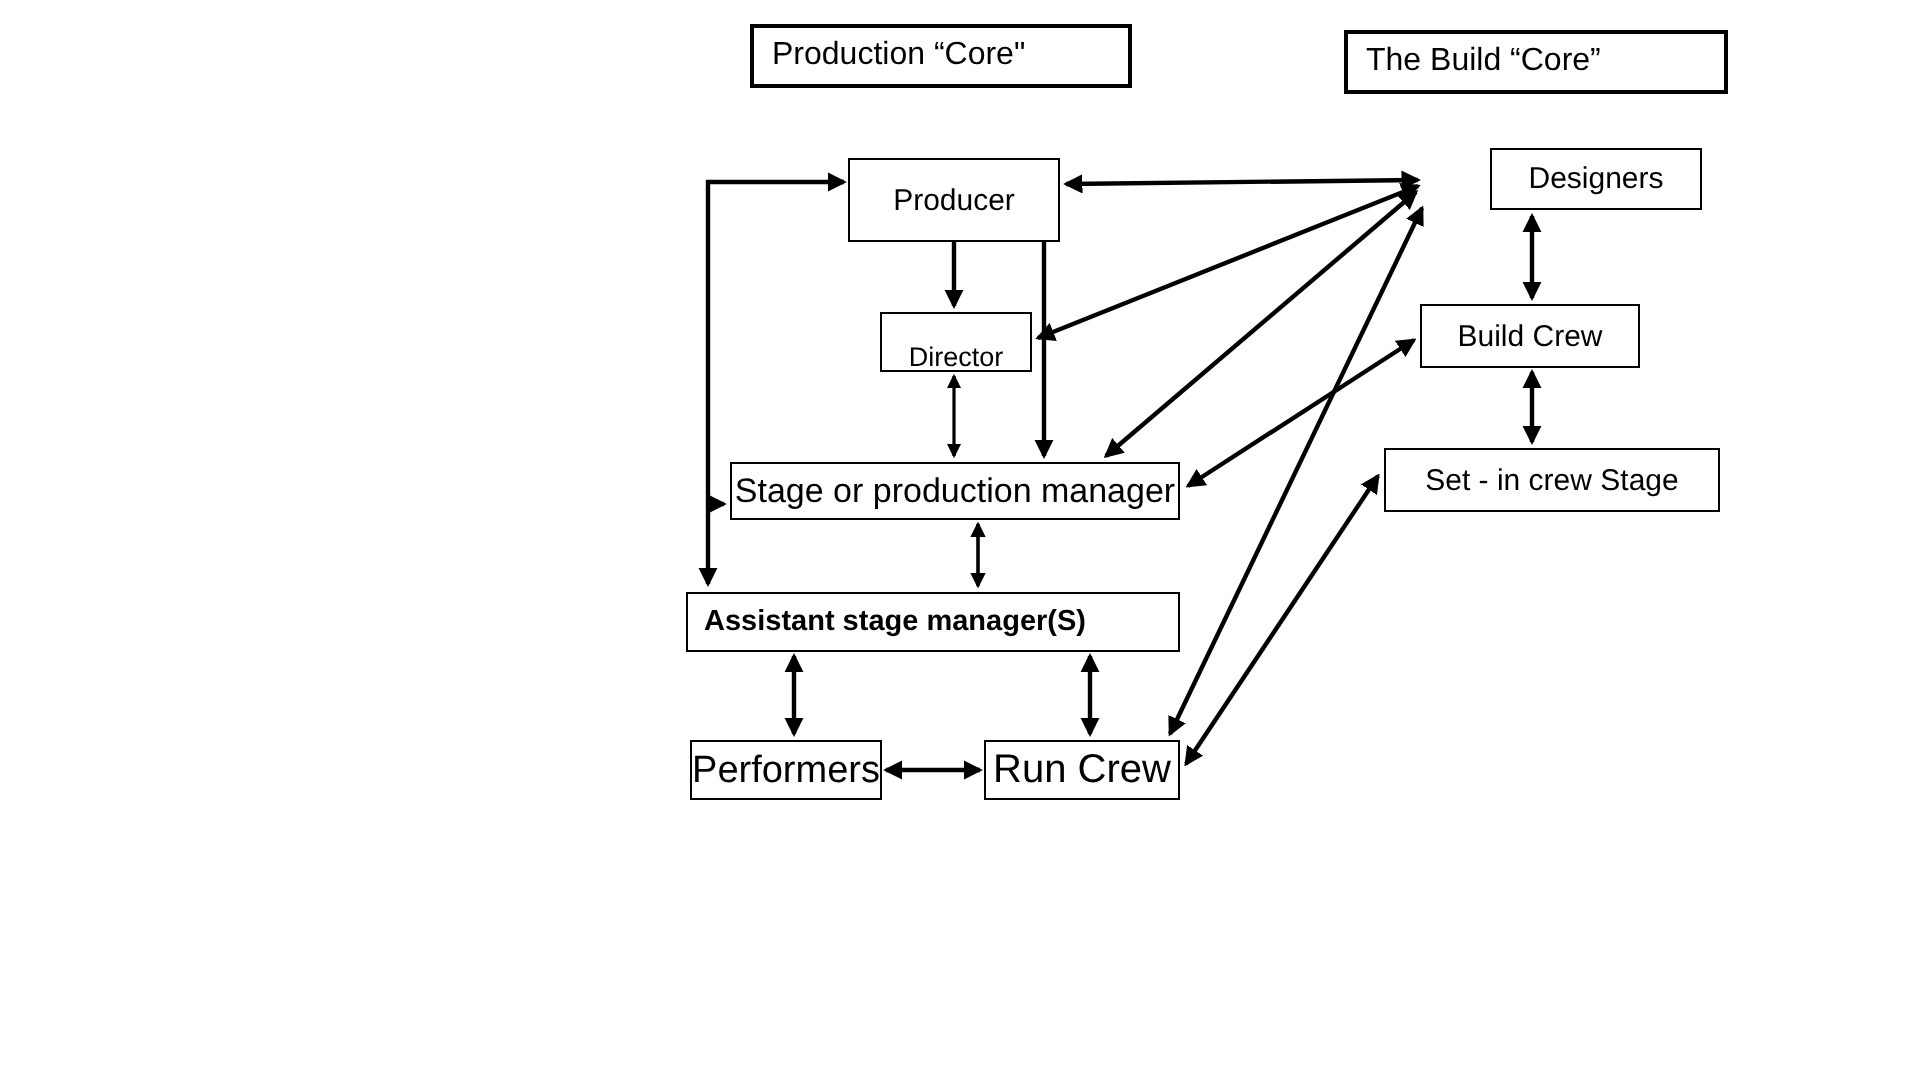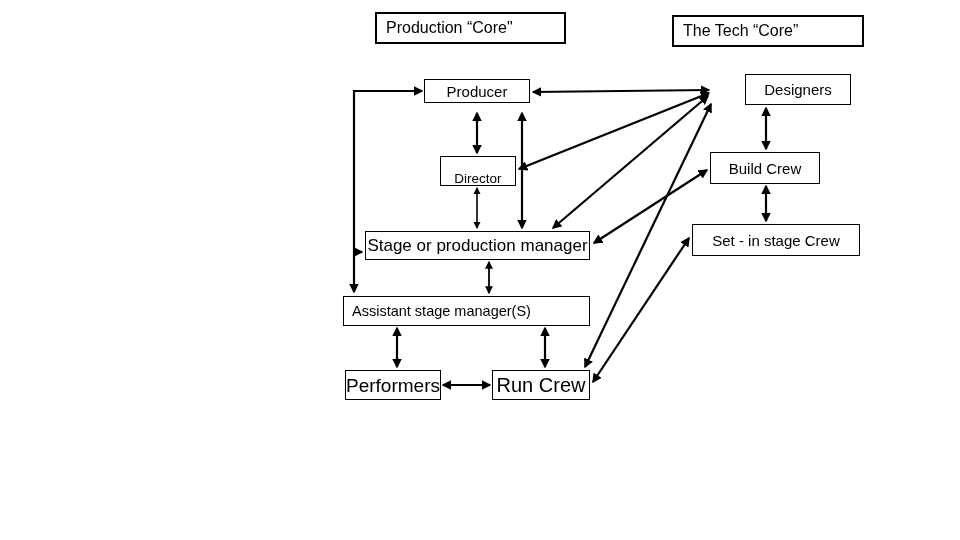--- a/index.html
+++ b/index.html
@@ -66,45 +66,45 @@
       <line x1="585" y1="367" x2="711" y2="104" marker-start="url(#ah)" marker-end="url(#ah)"></line>
       <line x1="594" y1="243" x2="707" y2="170" marker-start="url(#ah)" marker-end="url(#ah)"></line>
       <line x1="593" y1="382" x2="689" y2="238" marker-start="url(#ah)" marker-end="url(#ah)"></line>
     </g>
   </svg>
 
   <div class="box hdr" style="left:375px;top:12px;width:191px;height:32px;">
     <span>Production “Core"</span>
   </div>
   <div class="box hdr" style="left:672px;top:15px;width:192px;height:32px;">
-    <span>The Tech “Core”</span>
+    <span>The Build “Core”</span>
   </div>
 
-  <div class="box" style="left:424px;top:79px;width:106px;height:24px;">
+  <div class="box" style="left:424px;top:79px;width:106px;height:42px;">
     <span>Producer</span>
   </div>
   <div class="box sm" style="left:440px;top:156px;width:76px;height:30px;align-items:flex-end;">
     <span>Director</span>
   </div>
   <div class="box" style="left:365px;top:231px;width:225px;height:29px;font-size:17px;">
     <span>Stage or production manager</span>
   </div>
-  <div class="box" style="left:343px;top:296px;width:247px;height:30px;font-size:14.5px;justify-content:flex-start;padding-left:8px;">
+  <div class="box" style="left:343px;top:296px;width:247px;height:30px;font-size:14.5px;justify-content:flex-start;padding-left:8px;font-weight:bold;">
     <span>Assistant stage manager(S)</span>
   </div>
   <div class="box" style="left:345px;top:370px;width:96px;height:30px;font-size:19px;">
     <span>Performers</span>
   </div>
   <div class="box" style="left:492px;top:370px;width:98px;height:30px;font-size:20px;">
     <span>Run Crew</span>
   </div>
 
   <div class="box" style="left:745px;top:74px;width:106px;height:31px;">
     <span>Designers</span>
   </div>
   <div class="box" style="left:710px;top:152px;width:110px;height:32px;align-items:center;">
     <span>Build Crew</span>
   </div>
   <div class="box" style="left:692px;top:224px;width:168px;height:32px;">
-    <span>Set - in stage Crew</span>
+    <span>Set - in crew Stage</span>
   </div>
 
 </div>
 
 </body></html>

